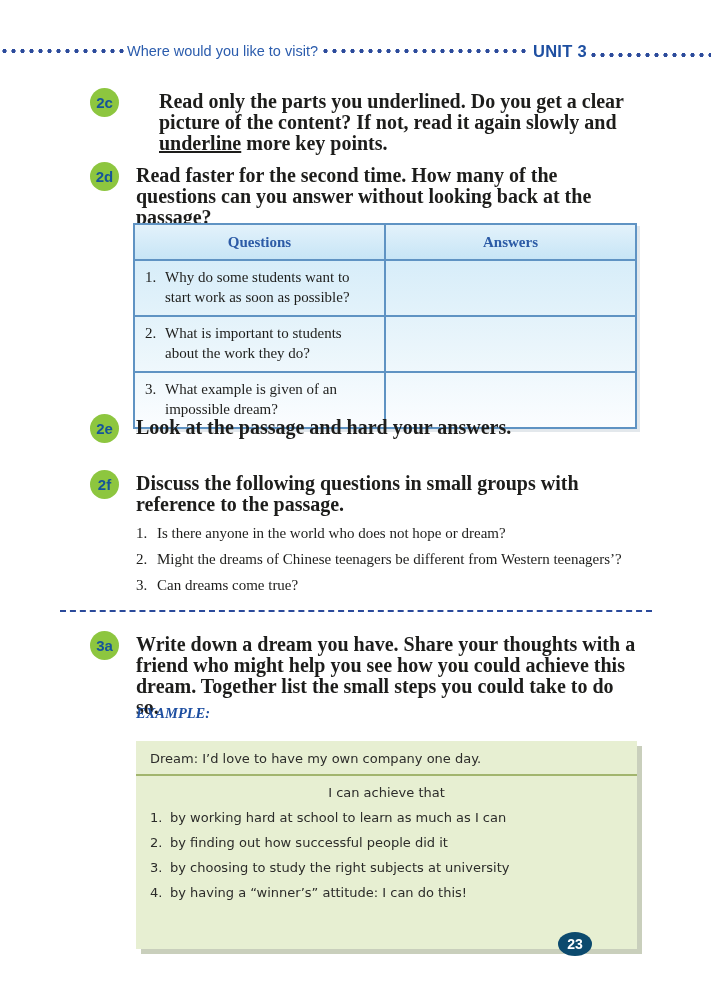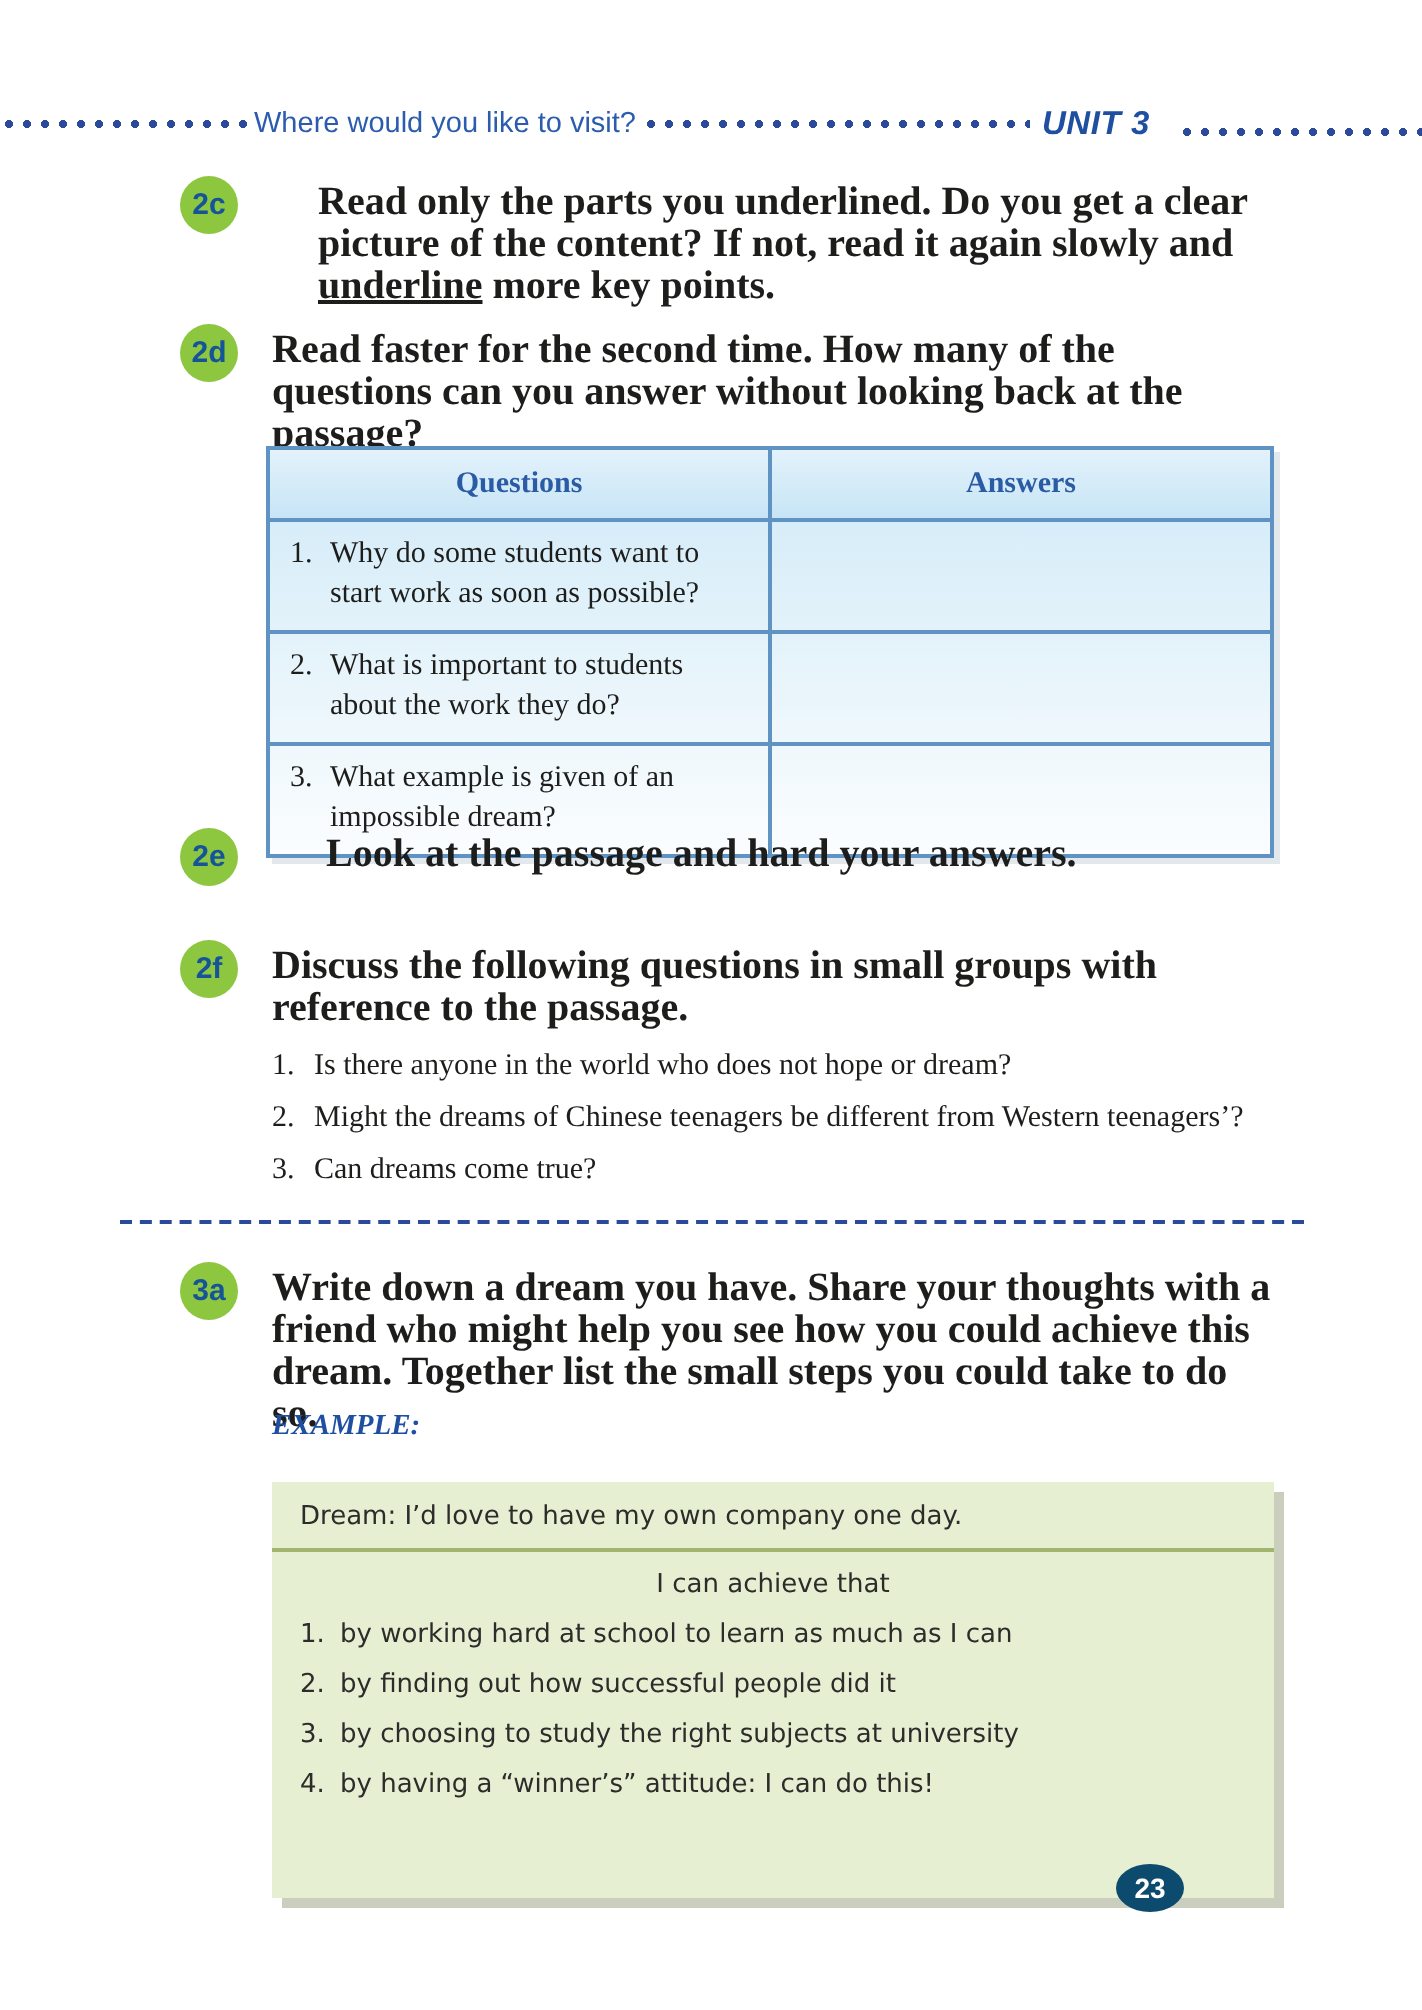--- a/index.html
+++ b/index.html
@@ -7,41 +7,41 @@
     position:relative;
     width:711px;height:1005px;
     background:#ffffff;
     margin:0 auto;
     overflow:hidden;
     font-family:"Liberation Serif", serif;
     color:#1d1d1b;
   }
   
   .header{
-    position:absolute;top:51px;left:0;right:0;height:22px;
+    position:absolute;top:40px;left:0;right:0;height:22px;
     display:flex;align-items:center;text-align:center;
   }
   .dots{
     height:6px;
     background-image:radial-gradient(circle 2.1px, #2b4a9b 97%, transparent);
     background-size:9px 6px;
     background-repeat:repeat-x;
     background-position:left center;
   }
   .dots-left{width:127px;}
   .dots-mid{flex:1;margin:0 3px;}
   .dots-right{width:122px;margin-top:7px;}
   .header-title{
     font-family:"Liberation Sans", sans-serif;
     font-size:14.5px;color:#2b5cad;white-space:nowrap;
   }
   .unit-label{
     font-family:"Liberation Sans", sans-serif;
     font-weight:bold;font-size:16.5px;color:#1e4fa1;
-    white-space:nowrap;margin:0 14px 0 3px;letter-spacing:.3px;font-style:italic;
+    white-space:nowrap;margin:0 2px 0 3px;letter-spacing:.3px;
   }
   
   .section{position:absolute;left:90px;width:572px;display:flex;}
   .badge{
     flex:0 0 auto;
     width:29px;height:29px;border-radius:50%;
     background:#8dc63f;
     color:#15549a;
     font-family:"Liberation Sans", sans-serif;
     font-weight:bold;font-size:15px;
@@ -116,21 +116,21 @@
     position:absolute;top:932px;left:558px;
     width:34px;height:24px;border-radius:50%;
     background:#0c4a6e;
     color:#ffffff;font-family:"Liberation Sans", sans-serif;
     font-weight:bold;font-size:14px;
     display:flex;align-items:center;justify-content:center;
   }
   
   #sec-2c{top:88px;gap:23px;}
   #sec-2d{top:162px;}
-  #sec-2e{top:414px;gap:27px;}
+  #sec-2e{top:414px;}
   #sec-2f{top:470px;}
   #sec-3a{top:631px;}
 </style>
 </head>
 <body>
 
 <div class="page">
 
   <div class="header">
     <div class="dots dots-left"></div>

